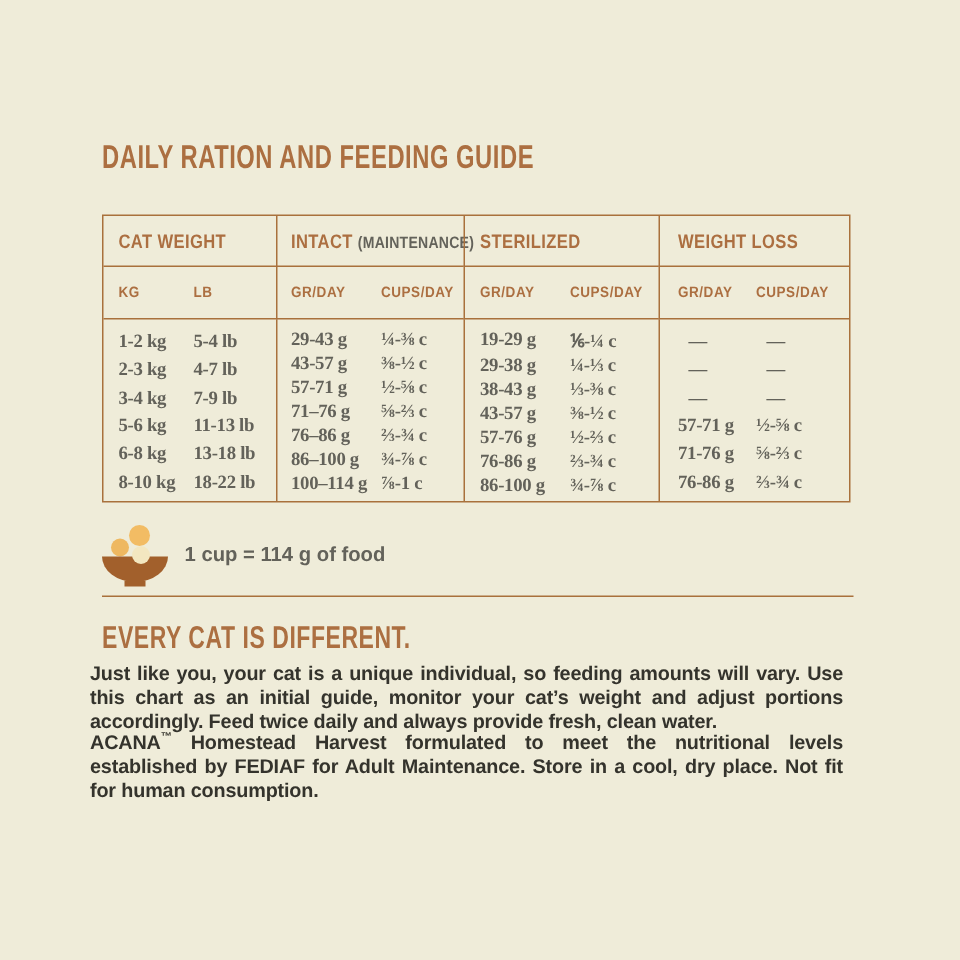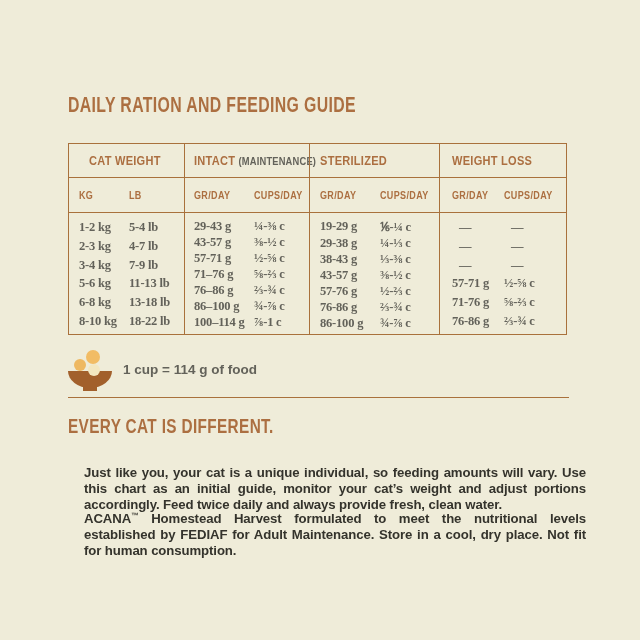--- a/index.html
+++ b/index.html
@@ -52,39 +52,39 @@
   .drow.dash span{padding-left:7px;letter-spacing:0;}
 
   
   .bowl-wrap{position:absolute;left:66px;top:349px;width:48px;height:44px;}
   .cup-note{position:absolute;left:123px;top:362px;font-size:13.5px;font-weight:bold;color:var(--gray);}
 
   .divider{position:absolute;left:68px;top:397px;width:501px;border-top:1.5px solid var(--border);}
 
   
   .section-heading{position:absolute;left:68px;top:414px;}
-  .para{position:absolute;left:84px;width:502px;
+  .para{position:absolute;left:60px;width:502px;
         font-size:13.2px;font-weight:bold;color:var(--dark);
-        line-height:15.8px;text-align:justify;letter-spacing:-0.1px;margin-top:24px;}
+        line-height:15.8px;text-align:justify;letter-spacing:-0.1px;}
   .para1{top:441px;}
   .para2{top:487px;}
   .para sup{font-size:7.5px;vertical-align:super;line-height:0;}
 </style>
 </head>
 <body>
 
 <div class="page">
 
   <div class="page-title">
     <span class="cond t-title">DAILY RATION AND FEEDING GUIDE</span>
   </div>
 
   <div class="ftable">
 
-    <div class="cell hrow ghead" style="padding-left:10px;justify-content:center;">
+    <div class="cell hrow ghead" style="padding-left:10px;">
       <span class="cond glabel">CAT WEIGHT</span>
     </div>
     <div class="cell cb hrow ghead" style="padding-left:9px;">
       <span class="cond glabel"><span>INTACT</span> <span class="gnote">(MAINTENANCE)</span></span>
     </div>
     <div class="cell cb hrow ghead" style="padding-left:10px;">
       <span class="cond glabel">STERILIZED</span>
     </div>
     <div class="cell cb hrow ghead" style="padding-left:12px;">
       <span class="cond glabel">WEIGHT LOSS</span>

